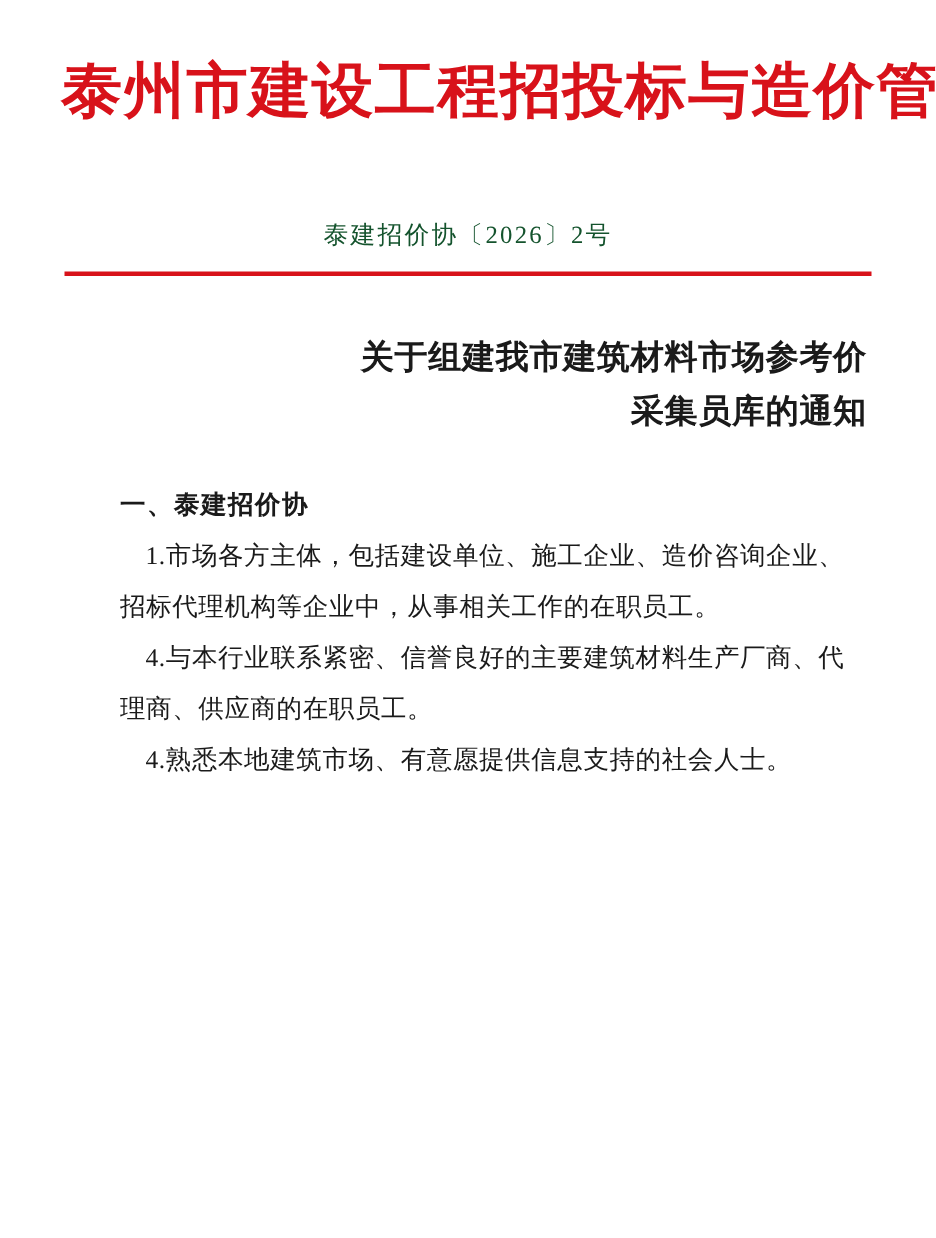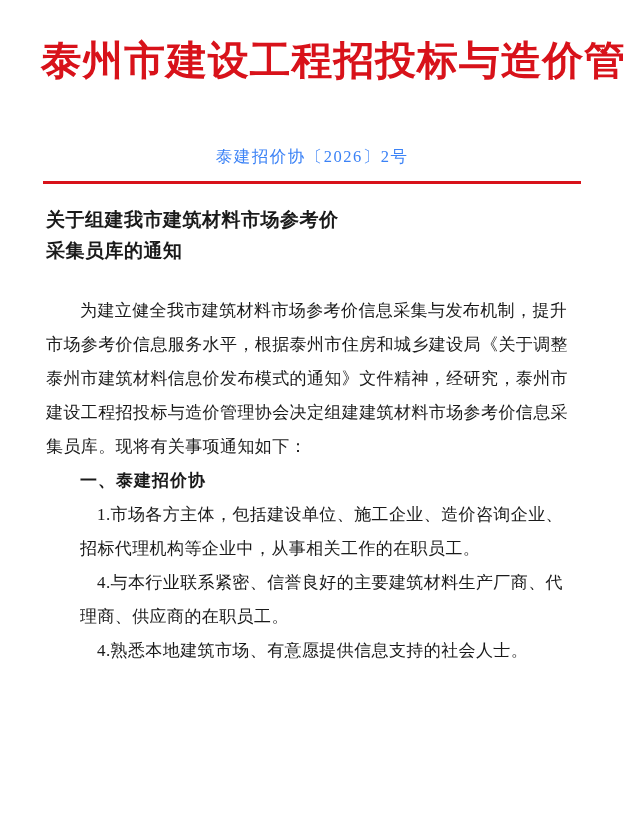--- a/index.html
+++ b/index.html
@@ -32,35 +32,35 @@
     line-height: 1.15;
     margin-top: 38px;
     white-space: nowrap;
     transform: scaleX(1.02);
   }
   .docnum {
     text-align: center;
     font-size: 16.5px;
     letter-spacing: 1.5px;
     margin-top: 62px;
-    color: #3b82f6;
+    color: #14532d;
   }
   .red-rule {
     height: 2.5px;
     background: #d8121a;
     margin-top: 13px;
     margin-left: -3px;
     margin-right: -3px;
   }
   .title {
-    text-align: left;
+    text-align: right;
     font-weight: bold;
-    font-size: 19px;
+    font-size: 22px;
     line-height: 1.65;
-    margin-top: 20px;
+    margin-top: 36px;
     letter-spacing: 0.5px;
   }
   .title .line2 {
     display: block;
     font-family: Liberation Serif, serif;
   }
   .body {
     margin-top: 28px;
     font-size: 17px;
     line-height: 2.0;
@@ -92,20 +92,19 @@
   <div class="docnum">泰建招价协〔2026〕2号</div>
 
   <div class="red-rule"></div>
 
   <div class="title">
     <span>关于组建我市建筑材料市场参考价</span>
     <span class="line2">采集员库的通知</span>
   </div>
 
   <div class="body">
-    <p class="p indent1">为建立健全我市建筑材料市场参考价信息采集与发布机制，提升市场参考价信息服务水平，根据泰州市住房和城乡建设局《关于调整泰州市建筑材料信息价发布模式的通知》文件精神，经研究，泰州市建设工程招投标与造价管理协会决定组建建筑材料市场参考价信息采集员库。现将有关事项通知如下：</p>
     <p class="p sub-head">一、泰建招价协</p>
     <p class="p item">1.市场各方主体，包括建设单位、施工企业、造价咨询企业、招标代理机构等企业中，从事相关工作的在职员工。</p>
     <p class="p item">4.与本行业联系紧密、信誉良好的主要建筑材料生产厂商、代理商、供应商的在职员工。</p>
     <p class="p item">4.熟悉本地建筑市场、有意愿提供信息支持的社会人士。</p>
   </div>
 
 </div>
 
 </body></html>

